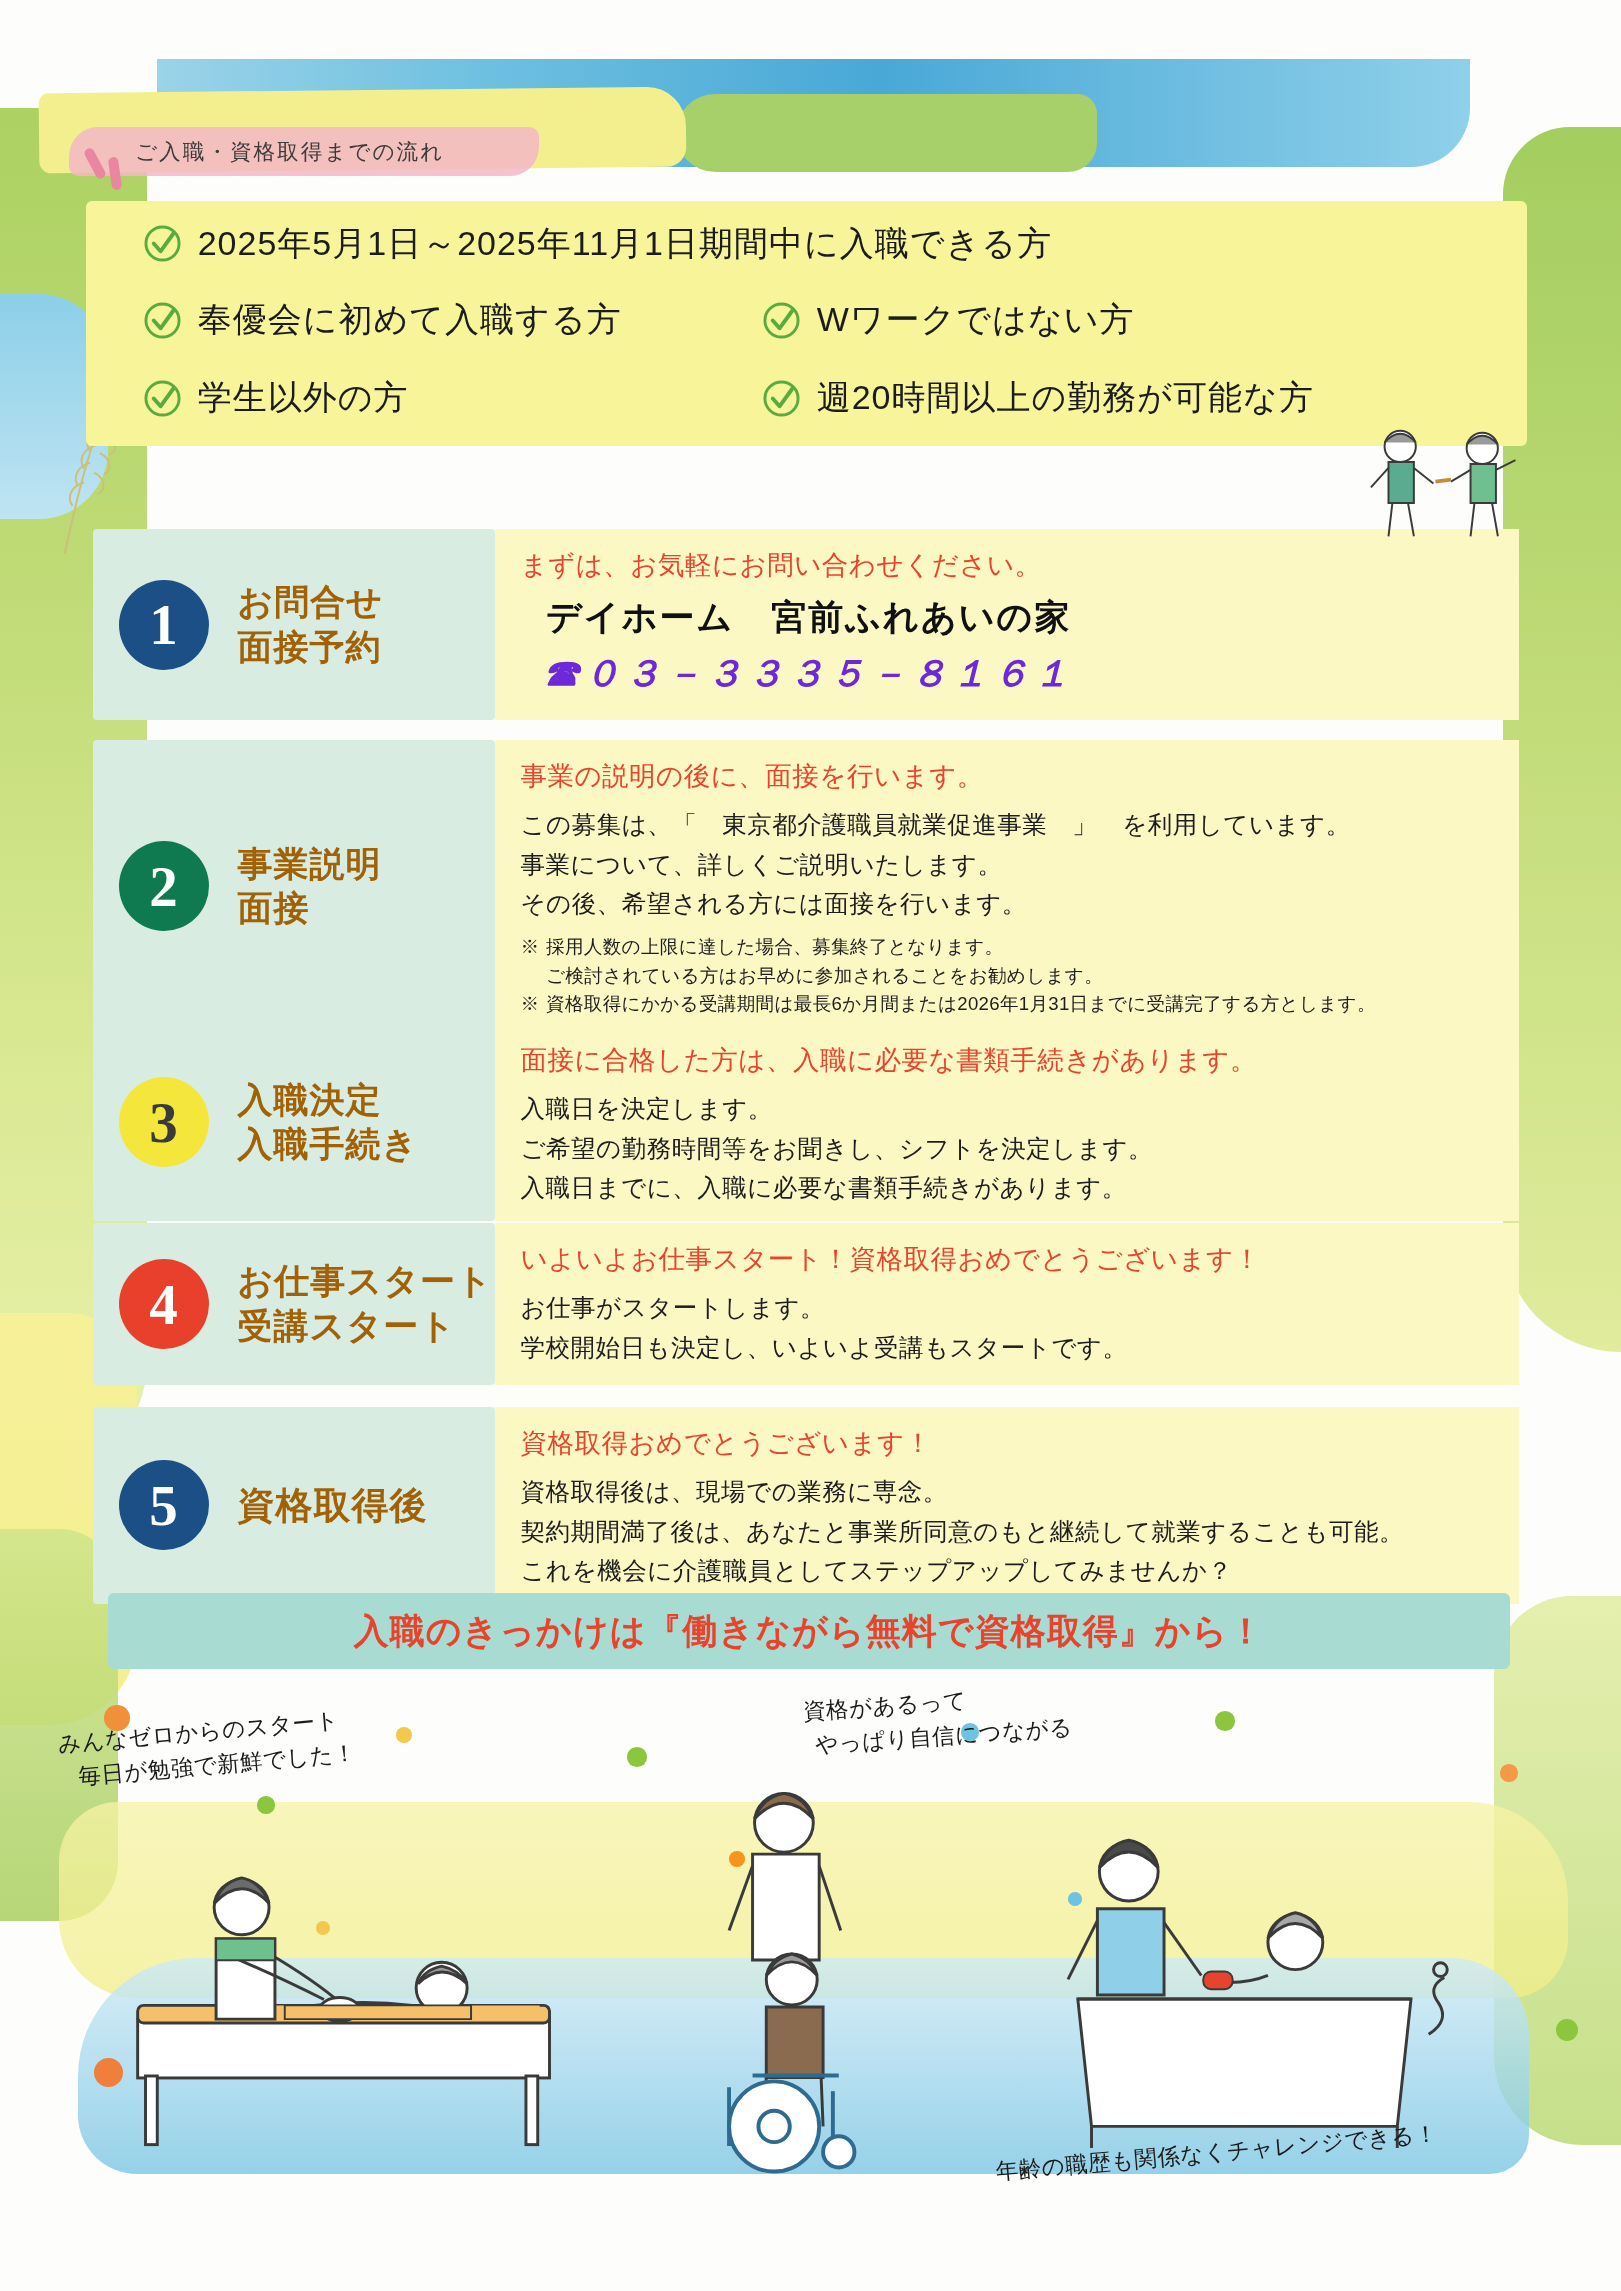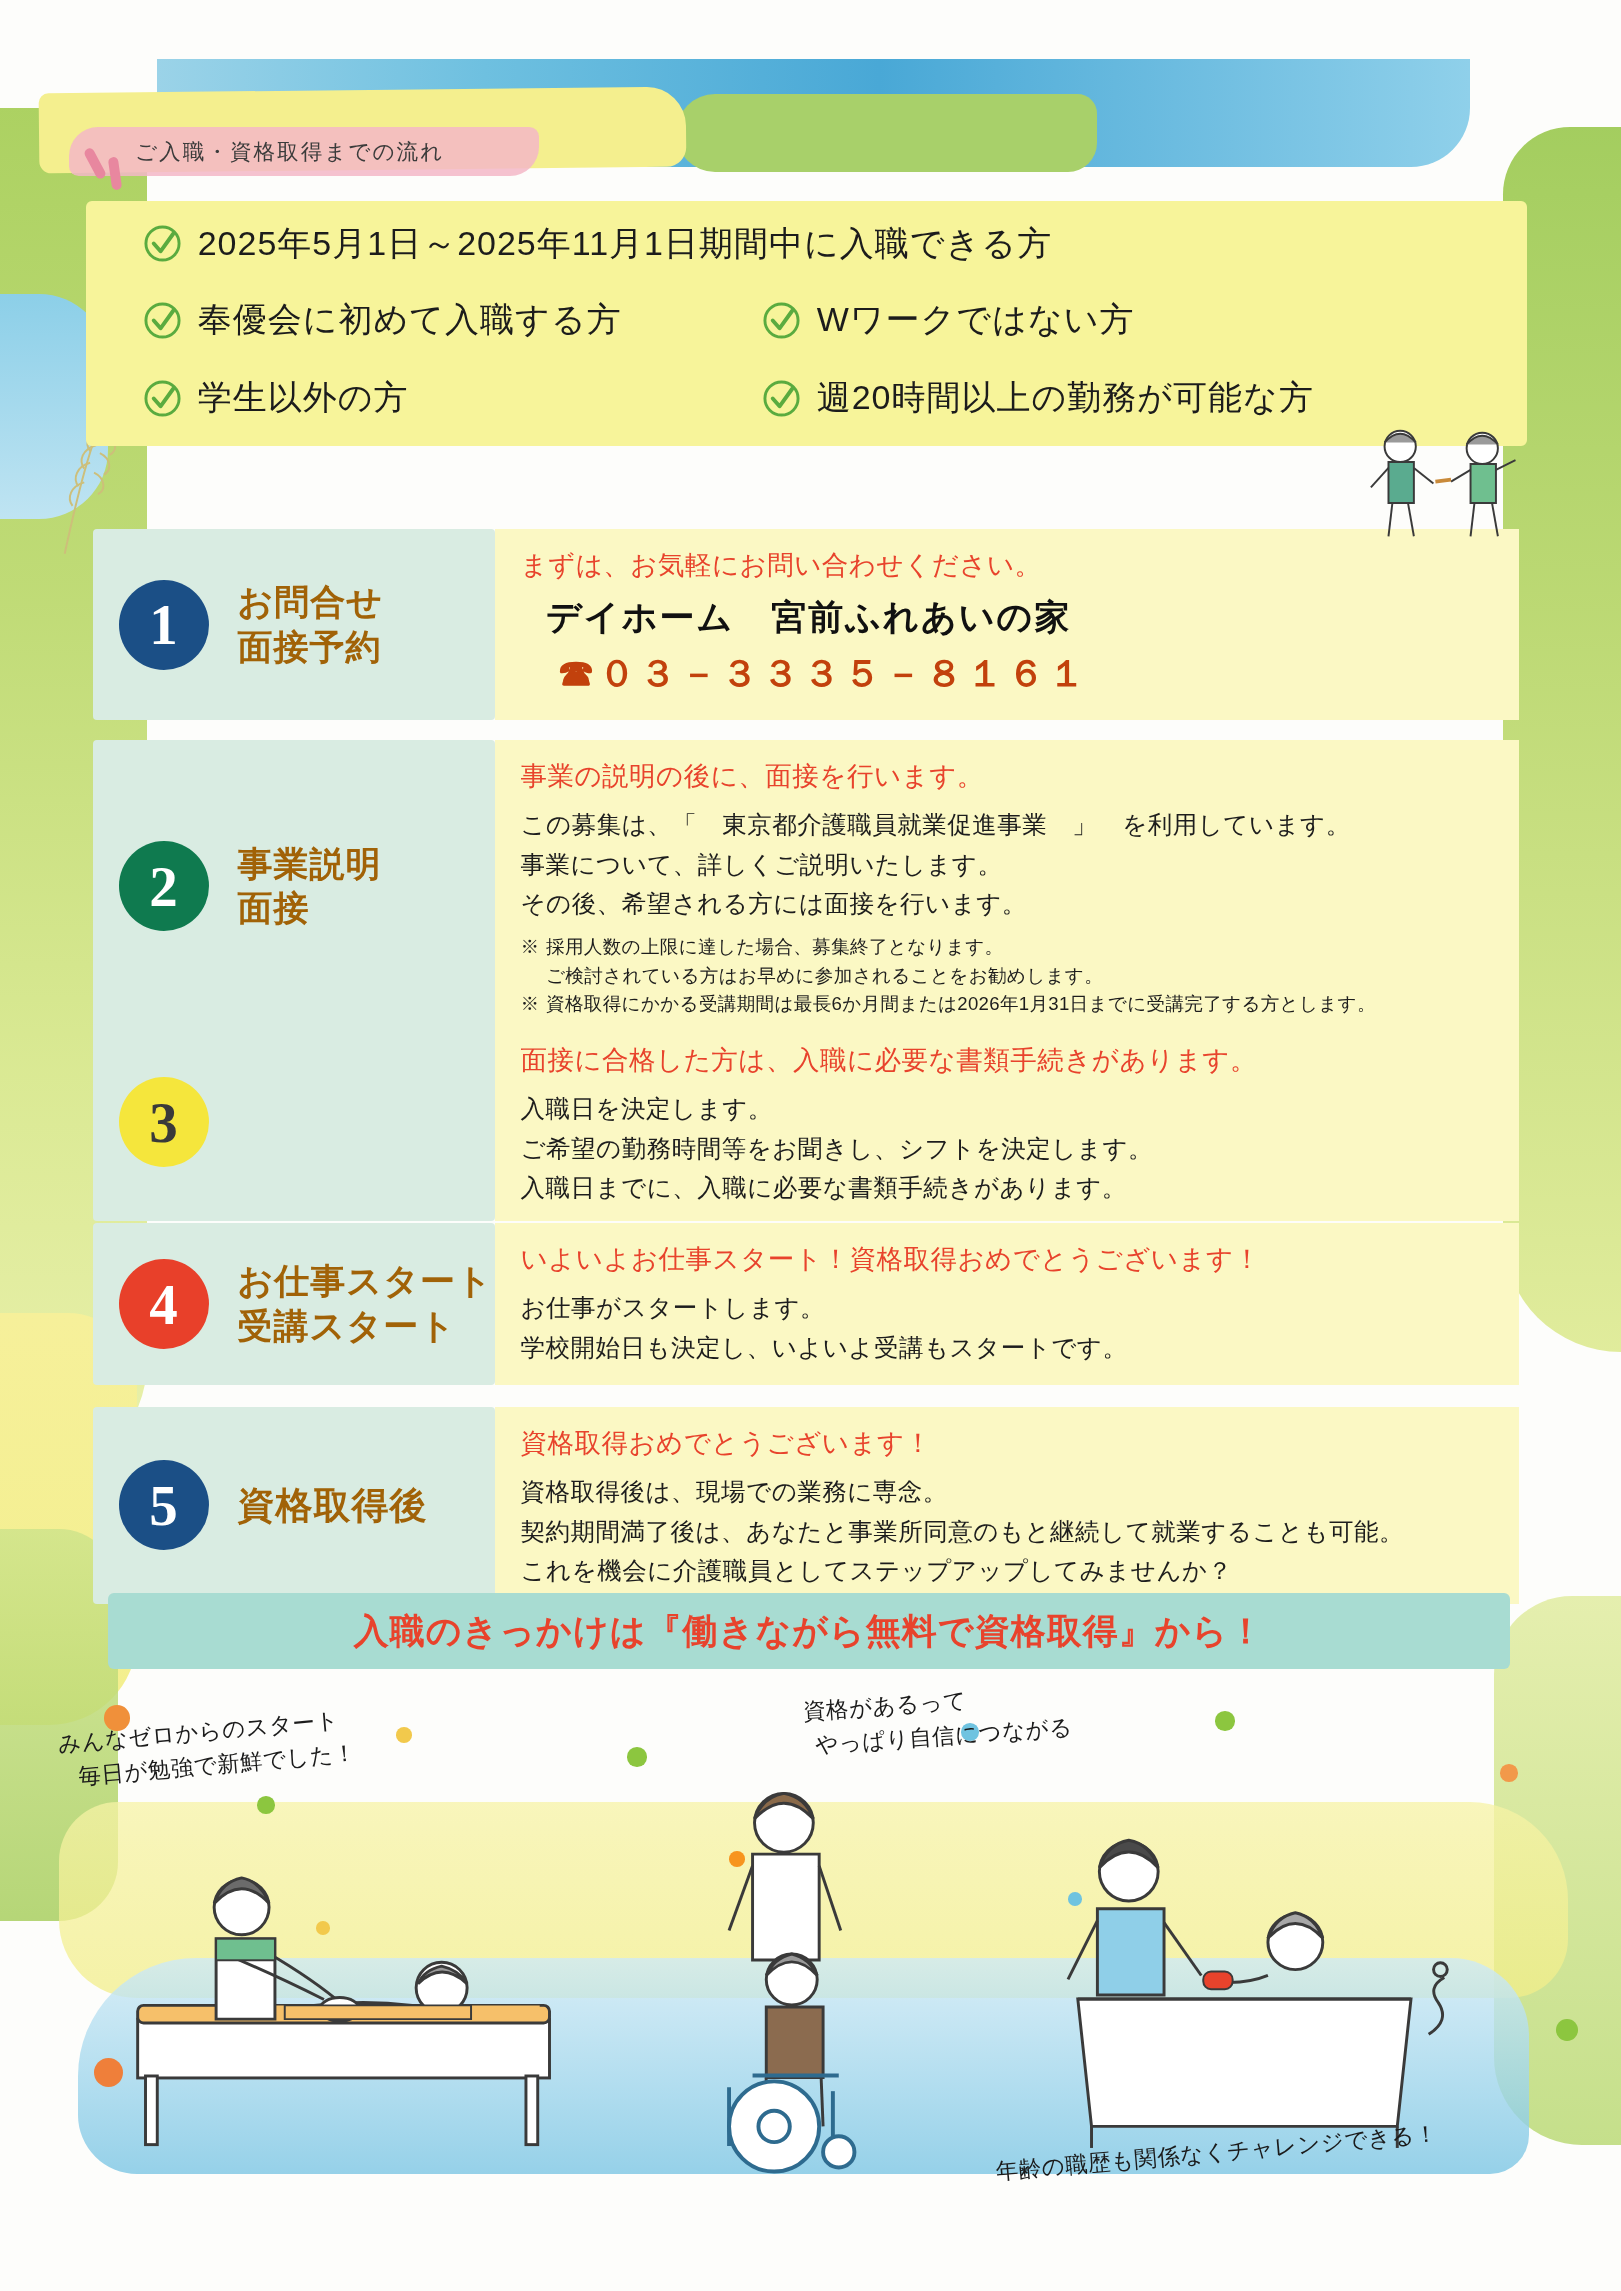--- a/index.html
+++ b/index.html
@@ -218,23 +218,24 @@
   .contact-name {
     font-size: 35px;
     font-weight: bold;
     color: #111;
     letter-spacing: 2px;
     margin: 9.8px 0 7.8px 25.5px;
   }
   .contact-tel {
     font-size: 37px;
     font-weight: bold;
-    color: #c2410c;
+    color: #6d28d9;
     letter-spacing: 3.9px;
-    margin-left: 37px;
+    margin-left: 22px;
+    font-style: italic;
   }
 
   
   .banner {
     position: absolute;
     left: 108px; top: 1593px;
     width: 1402px; height: 76px;
     background: #a8dcd2;
     border-radius: 5.9px;
     display: flex; align-items: center; justify-content: center;
@@ -425,20 +426,24 @@
       <div class="note-line">
         <span class="note-mark">※</span>
         <span>資格取得にかかる受講期間は最長6か月間または2026年1月31日までに受講完了する方とします。</span>
       </div>
     </div>
   </div>
 
   <div class="step" style="top:1024px; min-height:176px;">
     <div class="step-left">
       <div class="circle" style="background:#f5e63c; color:#3a3a3a;">3</div>
+      <div class="step-title">
+        <div>入職決定</div>
+        <div>入職手続き</div>
+      </div>
     </div>
     <div class="step-right">
       <div class="lead">面接に合格した方は、入職に必要な書類手続きがあります。</div>
       <div class="body-line">入職日を決定します。</div>
       <div class="body-line">ご希望の勤務時間等をお聞きし、シフトを決定します。</div>
       <div class="body-line">入職日までに、入職に必要な書類手続きがあります。</div>
     </div>
   </div>
 
   <div class="step" style="top:1223px; min-height:162px;">

